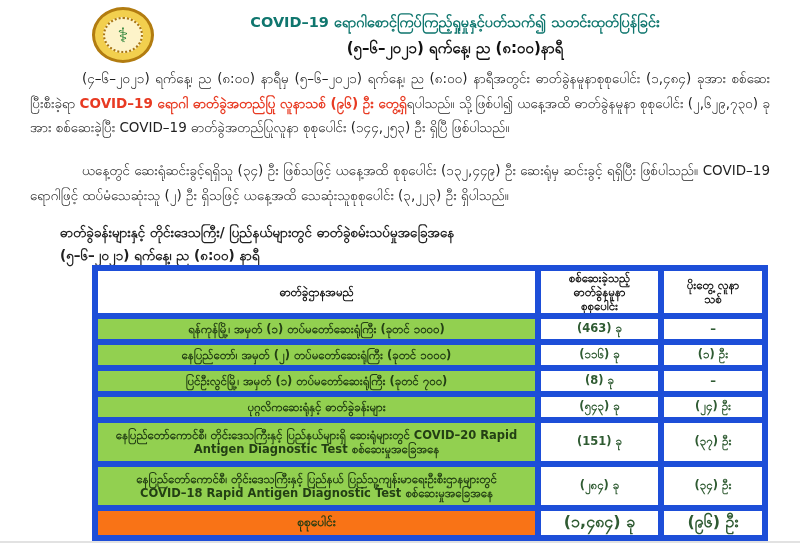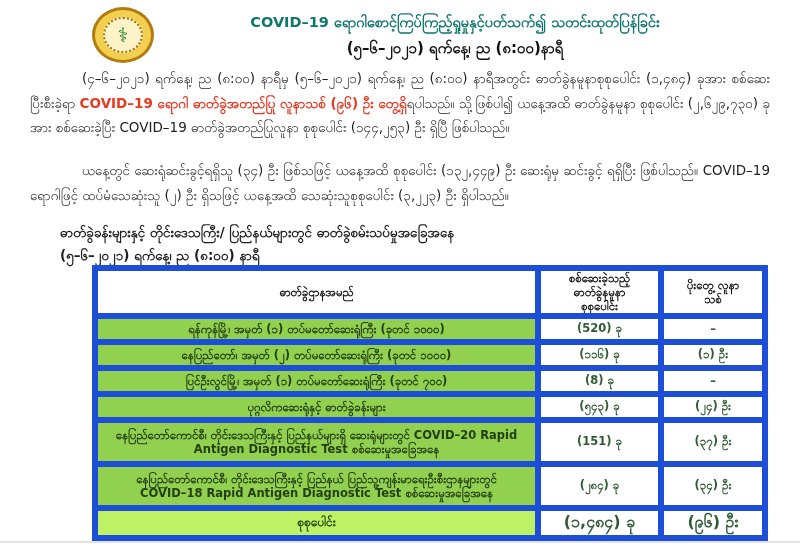--- a/index.html
+++ b/index.html
@@ -48,21 +48,21 @@
   tr.r1 { height:26px; }
   tr.r3 { height:44px; }
   tr.trow { height:24px; }
   td.lab-name {
     background:#92d050; color:#233f14; font-size:11.5px; font-weight:bold;
     text-align:center; line-height:14px;
   }
   td.val {
     background:#ffffff; color:#2f5b32; font-size:11.5px; font-weight:bold; text-align:center;
   }
-  tr.trow td.tlabel { background:#bef264; color:#1f3a12; font-size:12px; font-weight:bold; text-align:center; }
+  tr.trow td.tlabel { background:#f97316; color:#1f3a12; font-size:12px; font-weight:bold; text-align:center; }
   tr.trow td.val { font-size:16px; }
   
   .bottom-line { position:absolute; left:0; top:541px; width:800px; height:2px; background:#e2e2e2; }
 </style>
 </head>
 <body>
 
 <div class="page">
 
   <div class="hdr">
@@ -97,21 +97,21 @@
         <col class="c3">
       </colgroup>
     <tbody>
         <tr class="hrow">
       <th>ဓာတ်ခွဲဌာနအမည်</th>
       <th>စစ်ဆေးခဲ့သည့် ဓာတ်ခွဲနမူနာ စုစုပေါင်း</th>
       <th>ပိုးတွေ့ လူနာသစ်</th>
     </tr>
     <tr class="r1">
       <td class="lab-name">ရန်ကုန်မြို့၊ အမှတ် (၁) တပ်မတော်ဆေးရုံကြီး (ခုတင် ၁၀၀၀)</td>
-      <td class="val">(520) ခု</td>
+      <td class="val">(463) ခု</td>
       <td class="val">–</td>
     </tr>
     <tr class="r1">
       <td class="lab-name">နေပြည်တော်၊ အမှတ် (၂) တပ်မတော်ဆေးရုံကြီး (ခုတင် ၁၀၀၀)</td>
       <td class="val">(၁၁၆) ခု</td>
       <td class="val">(၁) ဦး</td>
     </tr>
     <tr class="r1">
       <td class="lab-name">ပြင်ဦးလွင်မြို့၊ အမှတ် (၁) တပ်မတော်ဆေးရုံကြီး (ခုတင် ၇၀၀)</td>
       <td class="val">(8) ခု</td>

